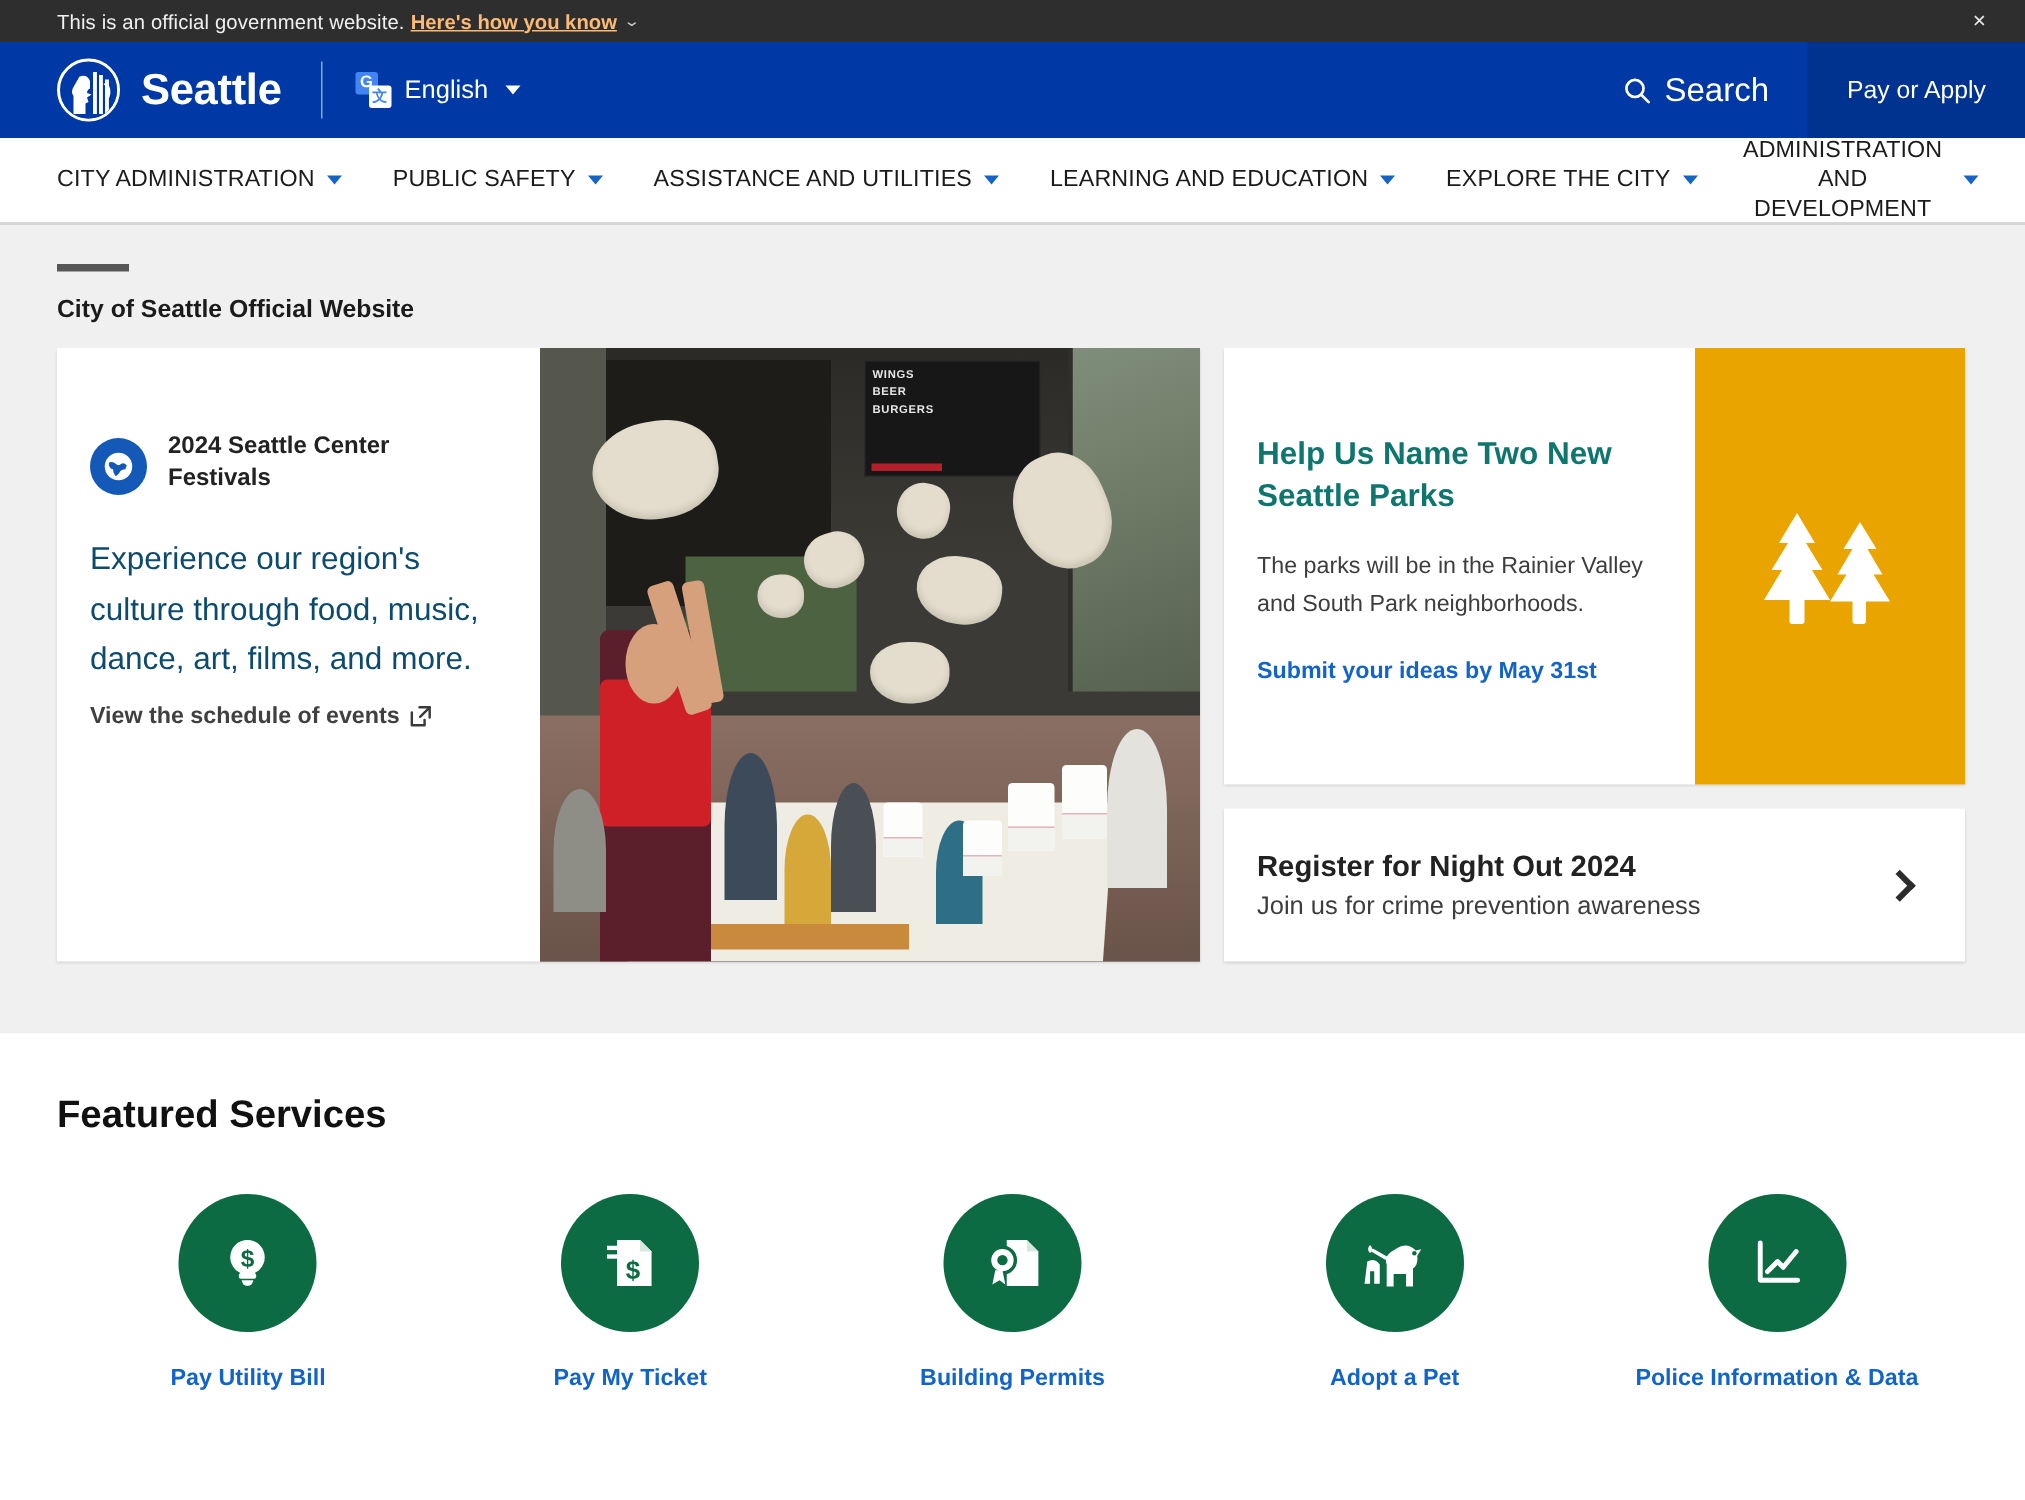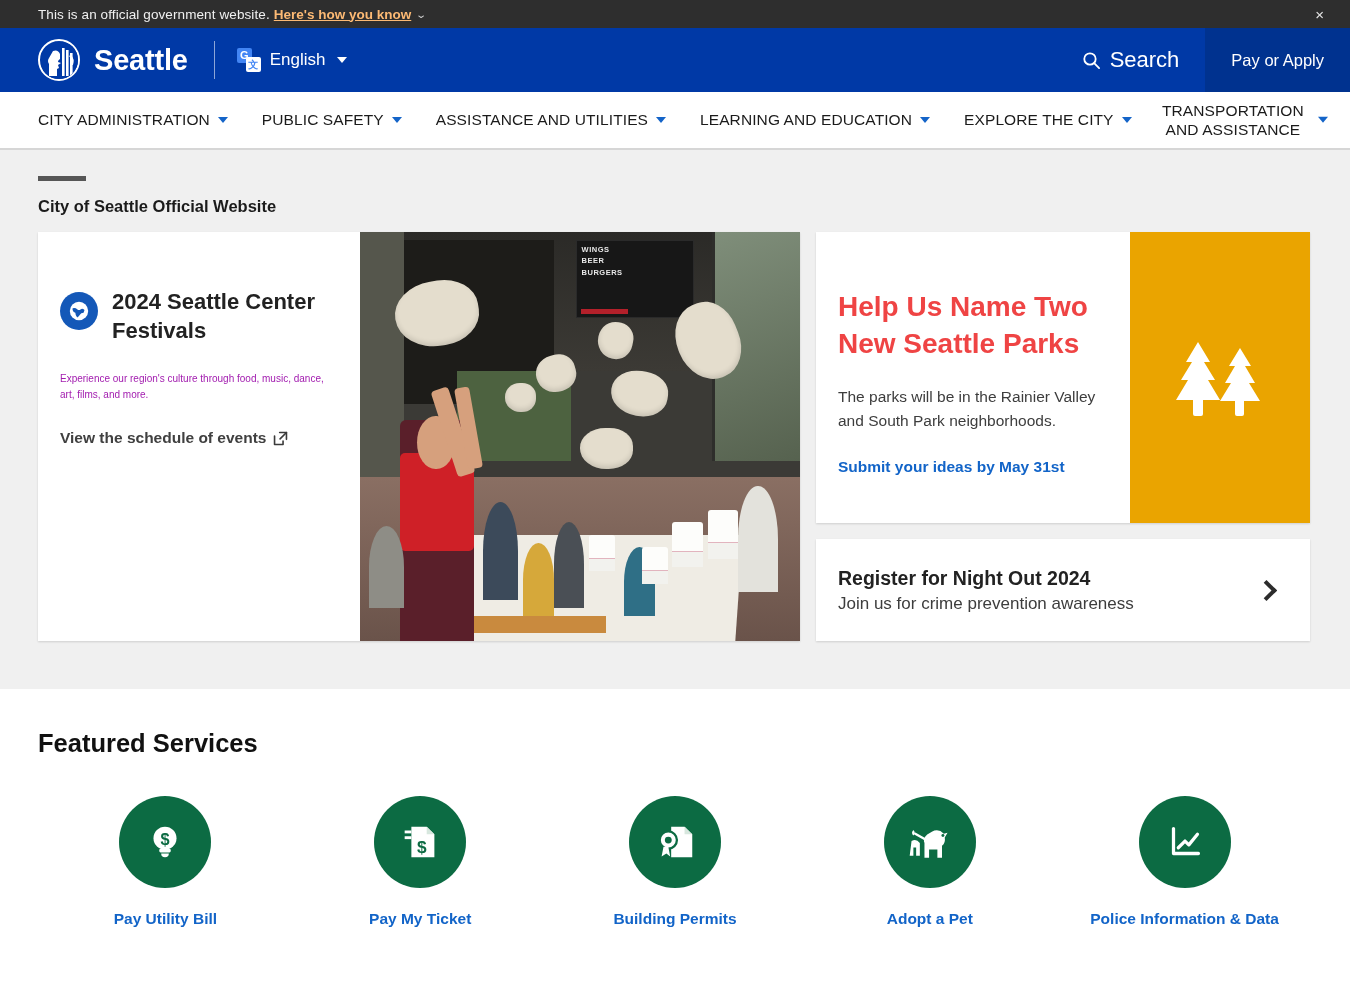--- a/index.html
+++ b/index.html
@@ -181,26 +181,26 @@
     margin-bottom: 26px;
   }
   .globe-badge {
     width: 38px; height: 38px; border-radius: 50%;
     background: #1458b8;
     flex: 0 0 auto;
     display: flex; align-items: center; justify-content: center;
     margin-top: 4px;
   }
   .hero-title {
-    font-size: 22px; font-weight: bold; color: #222222;
+    font-size: 16px; font-weight: bold; color: #222222;
     line-height: 1.3;
   }
   .hero-body {
-    font-size: 10px; color: #a21caf; line-height: 1.6;
-    margin-bottom: 26px;
+    font-size: 21px; color: #0c4a6e; line-height: 1.6;
+    margin-bottom: 12px;
   }
   .hero-link {
     font-size: 15.5px; font-weight: bold; color: #404040;
     display: inline-flex; align-items: center; gap: 6px;
     cursor: pointer; text-decoration: none;
   }
   .ext-icon { display: inline-block; }
   .hero-photo {
     flex: 1; position: relative; overflow: hidden;
     background: #3b3a36;
@@ -229,21 +229,21 @@
   .hat::after { content:''; position:absolute; left:0; bottom:0; width:100%; height:34%; background:#f2f2ee; border-top:1px solid #e2b4be; }
   .person { border-radius:50% 50% 0 0; }
 
   .hero-side { width: 494px; display: flex; flex-direction: column; gap: 16px; }
   .card-parks {
     background: #ffffff; display: flex; height: 291px;
     box-shadow: 0 1px 2px rgba(0,0,0,.14);
   }
   .parks-text { flex: 1; padding: 57px 30px 0 22px; }
   .parks-title {
-    font-size: 28px; font-weight: bold; color: #ef4444;
+    font-size: 21px; font-weight: bold; color: #0f766e;
     line-height: 1.32; margin-bottom: 22px;
   }
   .parks-body {
     font-size: 15.5px; color: #3d3d3d; line-height: 1.57;
     margin-bottom: 24px;
   }
   .parks-link {
     font-size: 15.5px; font-weight: bold; color: #1264c8;
     cursor: pointer; text-decoration: none;
   }
@@ -366,21 +366,21 @@
   </div>
   <div class="nav-item">
     <span class="nav-label">LEARNING AND EDUCATION</span>
     <span class="nav-caret"></span>
   </div>
   <div class="nav-item">
     <span class="nav-label">EXPLORE THE CITY</span>
     <span class="nav-caret"></span>
   </div>
   <div class="nav-item wrapped">
-    <span class="nav-label">TRANSPORTATION AND ASSISTANCE</span>
+    <span class="nav-label">ADMINISTRATION AND DEVELOPMENT</span>
     <span class="nav-caret"></span>
   </div>
 </div>
 
 <div class="hero-wrap">
   <div class="eyebrow-bar"></div>
   <div class="section-kicker">City of Seattle Official Website</div>
 
   <div class="hero-grid">
 

